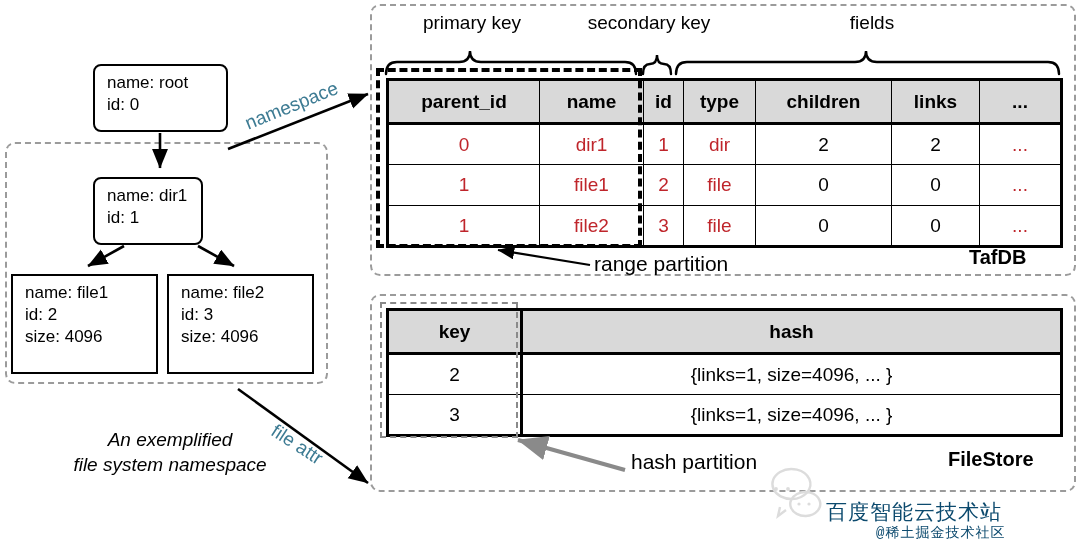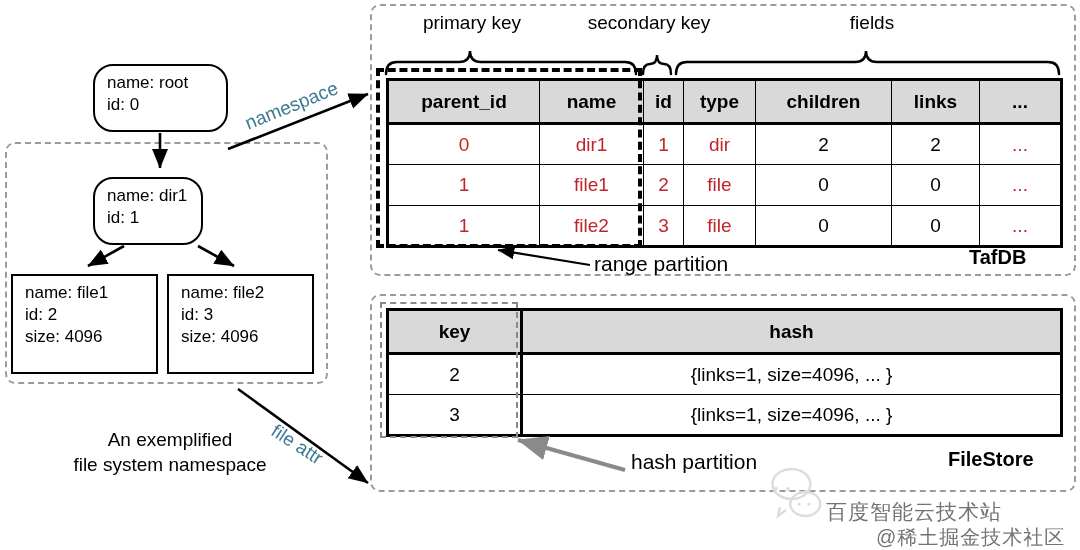--- a/index.html
+++ b/index.html
@@ -19,21 +19,21 @@
   .node {
     position: absolute;
     background: #ffffff;
     border: 2px solid #000000;
     box-sizing: border-box;
     font-size: 17px;
     line-height: 1.28;
     padding: 6px 10px 6px 12px;
     white-space: pre-line;
   }
-  .node.round { border-radius: 20px; }
+  .node.round { border-radius: 8px; }
 
   .ns-box {
     position: absolute;
     border: 2px dashed #9b9b9b;
     border-radius: 10px;
     box-sizing: border-box;
   }
 
   .caption {
     position: absolute;
@@ -125,26 +125,26 @@
   }
   .annot {
     position: absolute;
     font-size: 21px;
     white-space: nowrap;
   }
 
   
   .wm {
     position: absolute;
-    color: #737373;
-    white-space: nowrap;
-    font-family: Liberation Sans, sans-serif;
+    color: #0c4a6e;
+    white-space: nowrap;
+    font-family: Liberation Mono, monospace;
   }
   .wm1 { font-size: 21px; letter-spacing: 1px; }
-  .wm2 { font-size: 20px; letter-spacing: 1px; }
+  .wm2 { font-size: 14px; letter-spacing: 1px; }
 
   svg.overlay { position: absolute; left: 0; top: 0; width: 1080px; height: 550px; pointer-events: none; }
 </style>
 </head>
 <body>
 
 <div id="stage">
 
   <div class="ns-box" style="left:5px; top:142px; width:323px; height:242px;"></div>
 
@@ -155,21 +155,21 @@
 id: 1</div>
 
   <div class="node" style="left:11px; top:274px; width:147px; height:100px;">name: file1
 id: 2
 size: 4096</div>
 
   <div class="node" style="left:167px; top:274px; width:147px; height:100px;">name: file2
 id: 3
 size: 4096</div>
 
-  <div class="caption" style="left:30px; top:428px; width:280px;">An exemplified
+  <div class="caption" style="left:30px; top:428px; width:280px;font-style:italic;">An exemplified
 file system namespace</div>
 
   <div class="arrow-label" style="left:242px; top:114px; transform:rotate(-22deg);">namespace</div>
 
   <div class="arrow-label" style="left:279px; top:420px; transform:rotate(33deg);">file attr</div>
 
   <div class="panel" style="left:370px; top:4px; width:706px; height:272px;"></div>
 
   <div class="brace-label" style="left:384px; top:12px; width:176px;">primary key</div>
   <div class="brace-label" style="left:551px; top:12px; width:196px;">secondary key</div>

